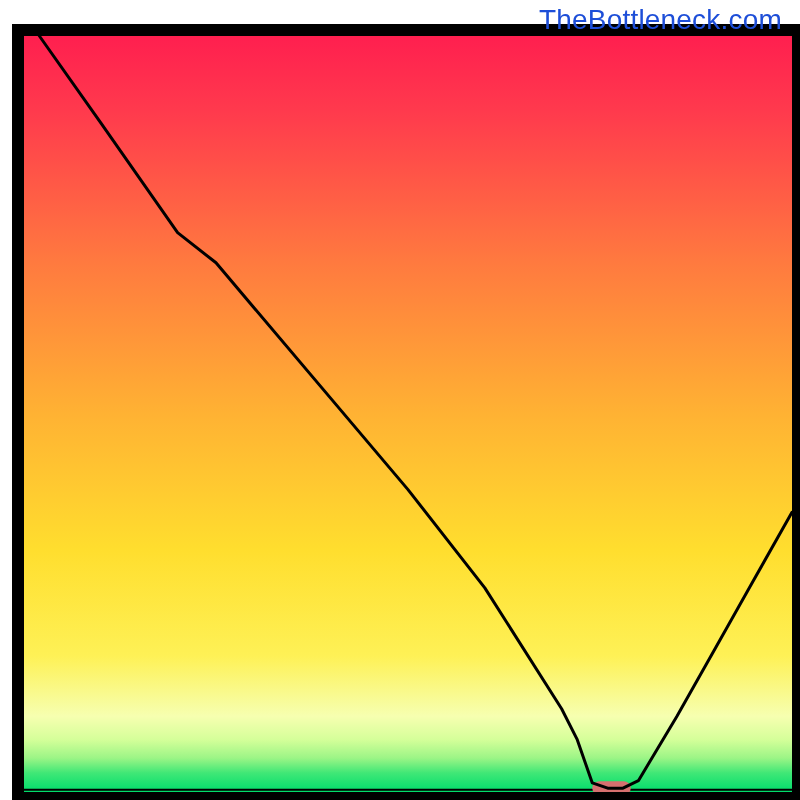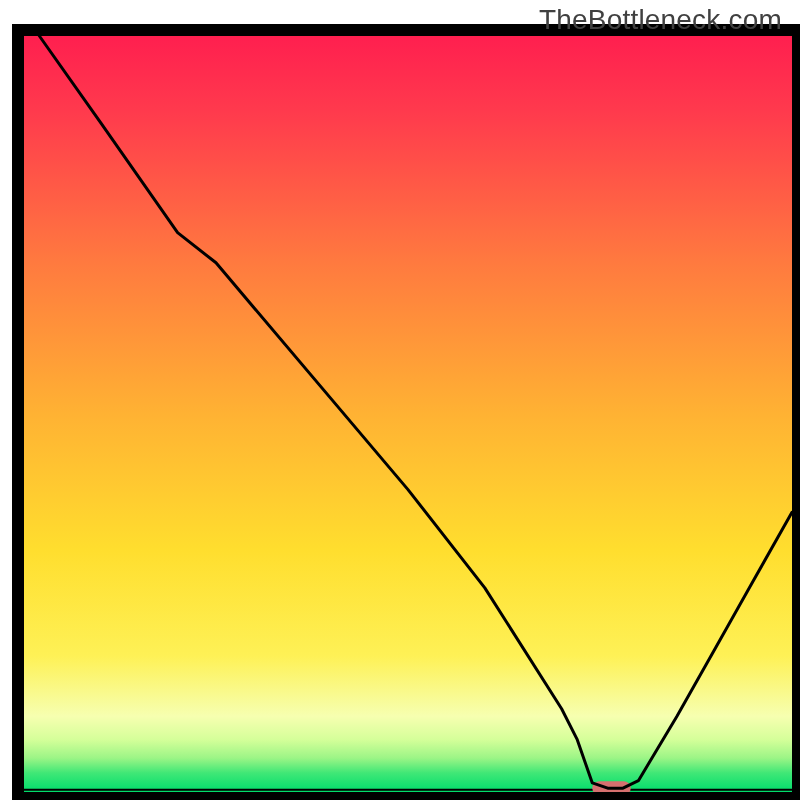--- a/index.html
+++ b/index.html
@@ -15,21 +15,21 @@
     position: relative;
     width: 800px;
     height: 800px;
   }
   .watermark {
     position: absolute;
     top: 4px;
     right: 18px;
     font-size: 28px;
     font-weight: 500;
-    color: #404040;
+    color: #1d4ed8;
     letter-spacing: 0.2px;
     z-index: 10;
   }
   svg {
     position: absolute;
     top: 0;
     left: 0;
   }
 </style>
 </head>

